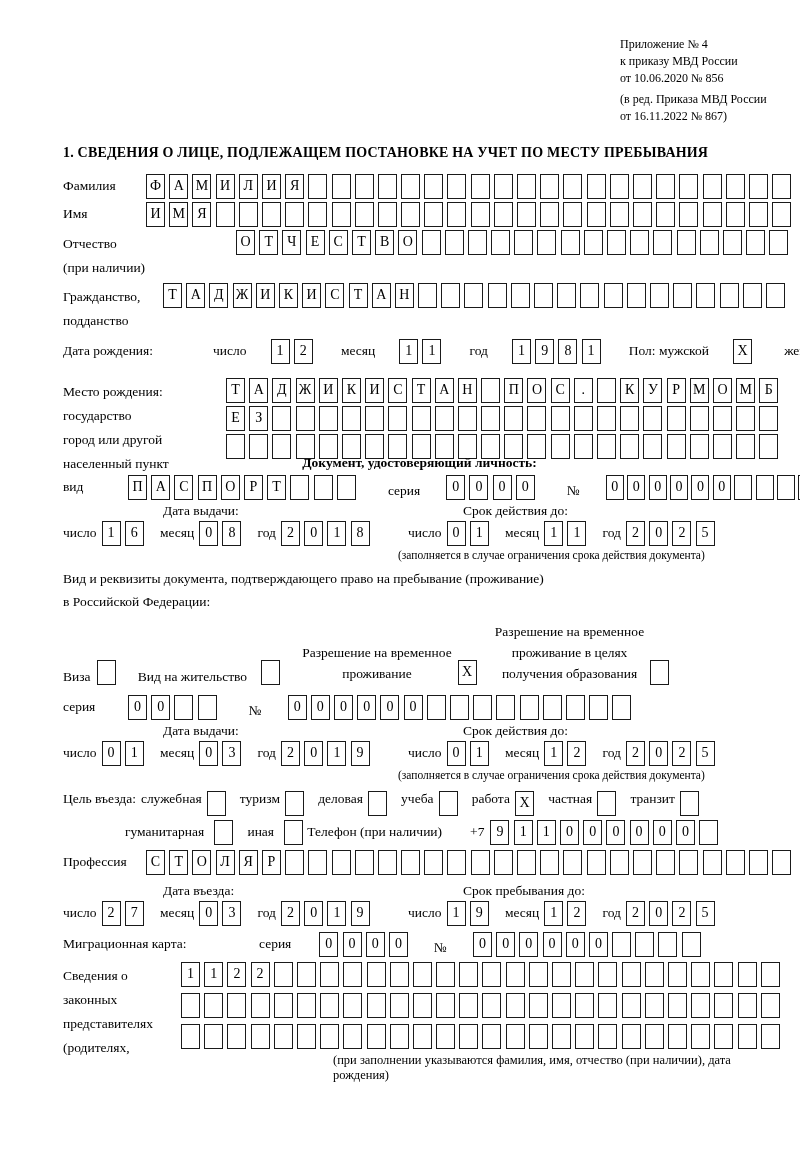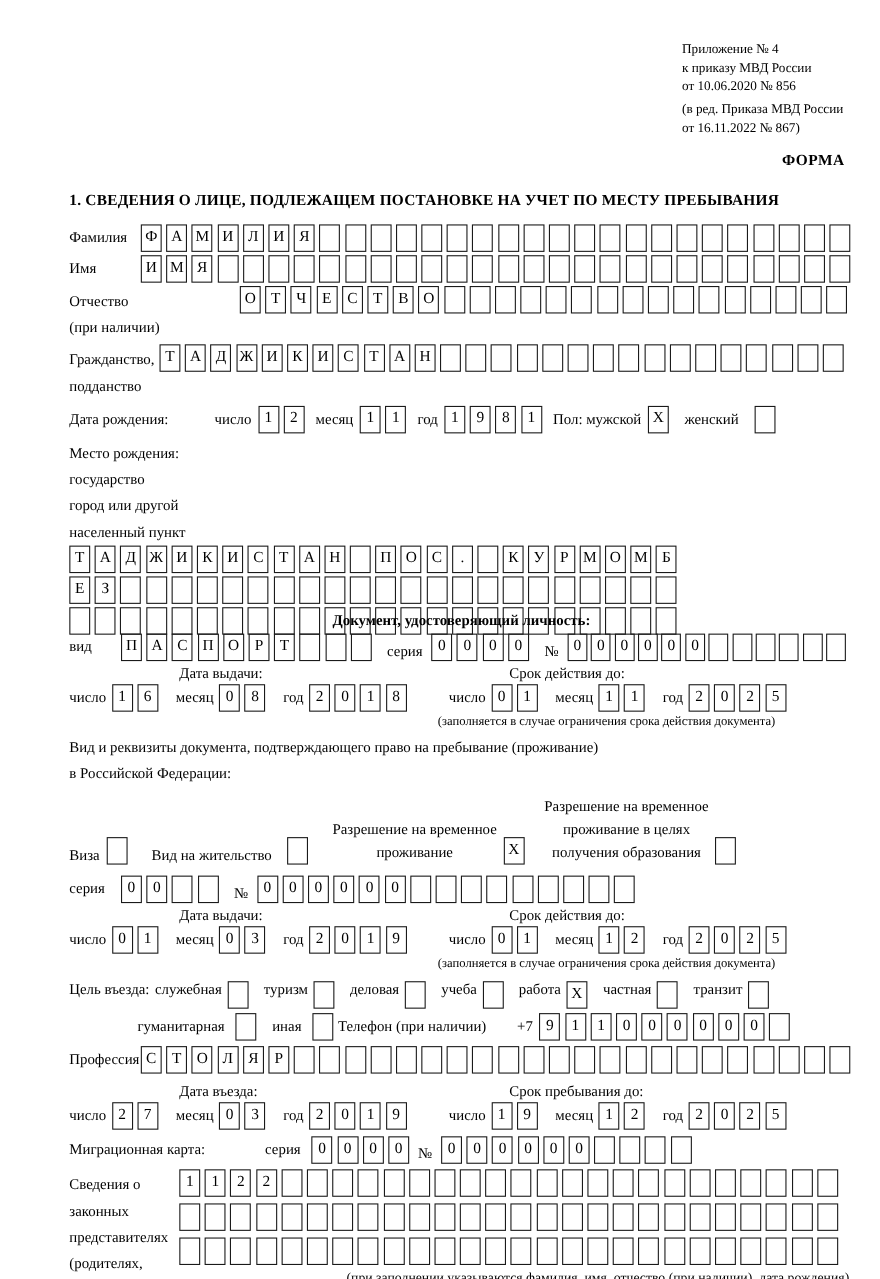--- a/index.html
+++ b/index.html
@@ -9,21 +9,21 @@
 
   .hdr{margin-left:557px;font-size:12px;line-height:1.4;}
   .hdr .gap{margin-top:5px;}
   .forma{font-weight:bold;font-size:14px;text-align:right;margin:14px 8px 0 0;letter-spacing:.5px;}
 
   .title{text-align:center;font-weight:bold;font-size:15px;margin-top:14px;line-height:1.5;letter-spacing:.2px;}
   .blank{display:inline-block;width:58px;border-bottom:2px solid #000;height:.95em;margin-left:10px;}
 
   .sec1{font-weight:bold;font-size:14px;margin-top:20px;margin-bottom:13px;letter-spacing:.2px;}
 
-  .frow{display:flex;align-items:flex-start;margin-bottom:3px;}
+  .frow{display:flex;align-items:flex-start;margin-bottom:3px;gap:18px;}
   .lbl{line-height:1.25;padding-top:4px;flex:none;}
   .lbl2{line-height:24px;padding-top:2px;flex:none;}
   .w65{width:65px;}  .w47{width:47px;}  .w82{width:82px;}
   .w132{width:132px;} .w155{width:155px;} .w145{width:145px;} .w100{width:100px;} .w178{width:178px;}
 
   .cells{display:flex;flex:none;}
   .cell{box-sizing:border-box;flex:none;width:19px;height:25px;border:1.6px solid #1a1a1a;
         margin-right:4.2px;display:flex;align-items:center;justify-content:center;
         font-size:14px;line-height:1;}
   .tight .cell{width:18px;margin-right:3.4px;}
@@ -65,21 +65,20 @@
 <div class="inner">
 
   <div class="hdr">
     <div>Приложение № 4</div>
     <div>к приказу МВД России</div>
     <div>от 10.06.2020 № 856</div>
     <div class="gap">(в ред. Приказа МВД России</div>
     <div>от 16.11.2022 № 867)</div>
   </div>
 
-  <div class="forma">ФОРМА</div>
 
 
   <div class="sec1">1. СВЕДЕНИЯ О ЛИЦЕ, ПОДЛЕЖАЩЕМ ПОСТАНОВКЕ НА УЧЕТ ПО МЕСТУ ПРЕБЫВАНИЯ</div>
 
   <div class="frow">
     <div class="lbl w65">Фамилия</div>
     <div class="cells">
           <div class="cell">Ф</div>
           <div class="cell">А</div>
           <div class="cell">М</div>
@@ -236,21 +235,21 @@
     <span class="lbl ml6">Пол: мужской</span>
     <div class="cells ml6">
           <div class="cell">X</div>
         </div>
     <span class="lbl ml10">женский</span>
     <div class="cells ml14">
           <div class="cell"></div>
         </div>
   </div>
 
-  <div class="frow" style="margin-top:4px;flex-direction:column;">
+  <div class="frow" style="margin-top:14px;">
     <div class="lbl2 w145">
       <div>Место рождения:</div>
       <div>государство</div>
       <div>город или другой</div>
       <div>населенный пункт</div>
     </div>
     <div class="stack">
       <div class="cells">
             <div class="cell">Т</div>
             <div class="cell">А</div>

